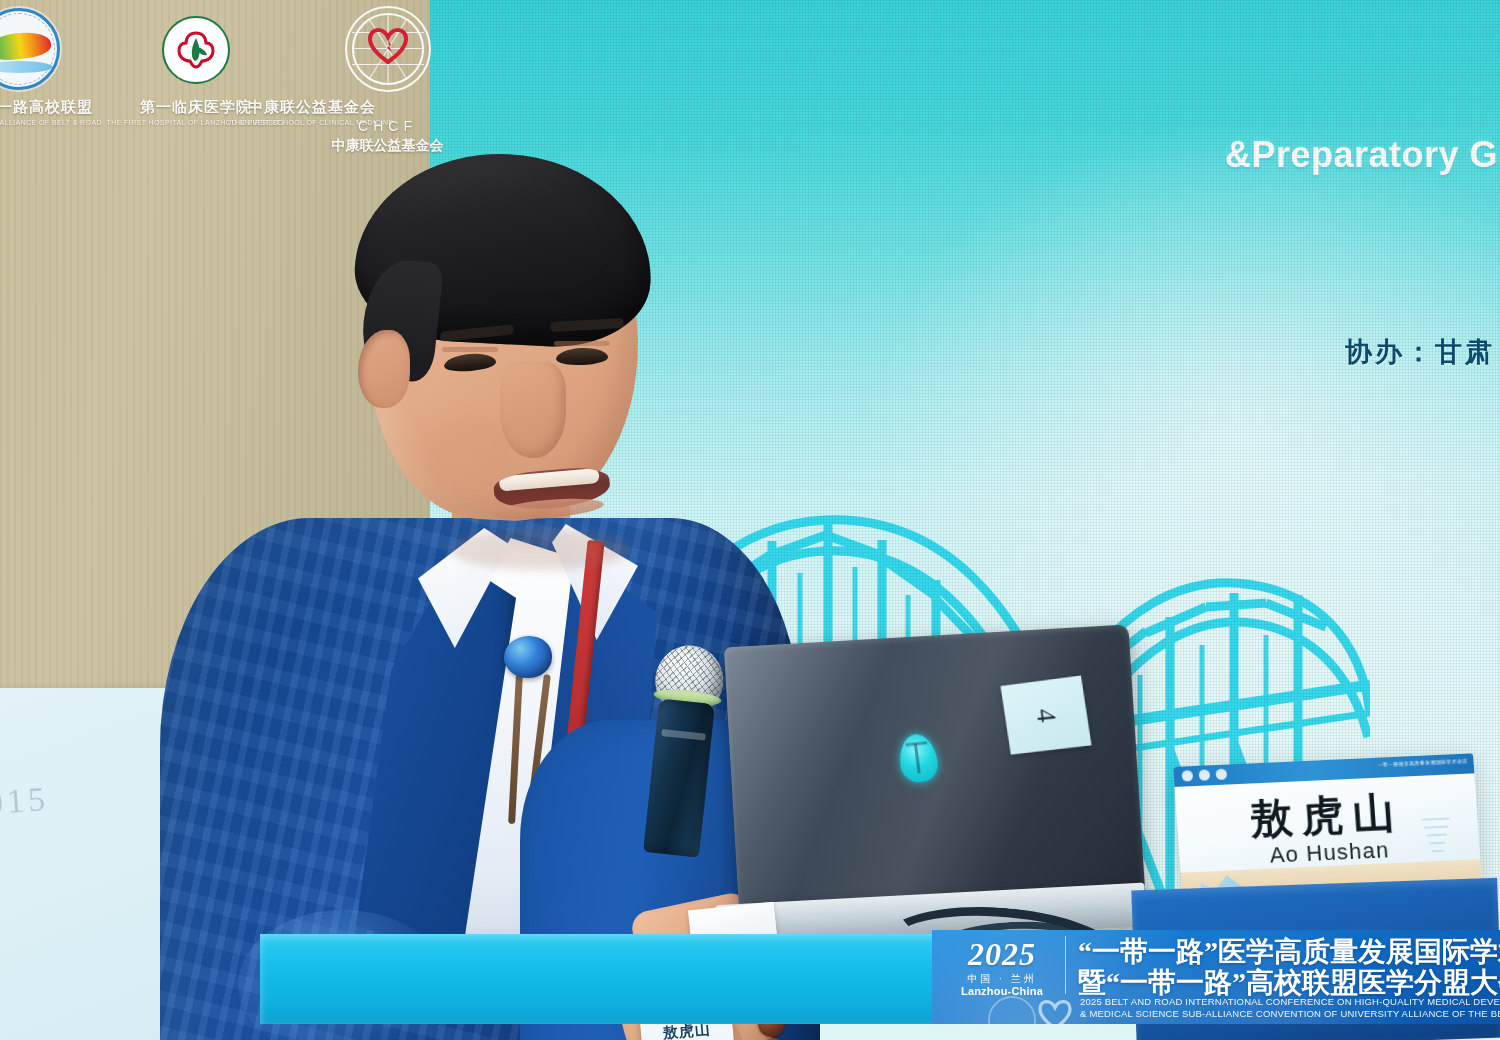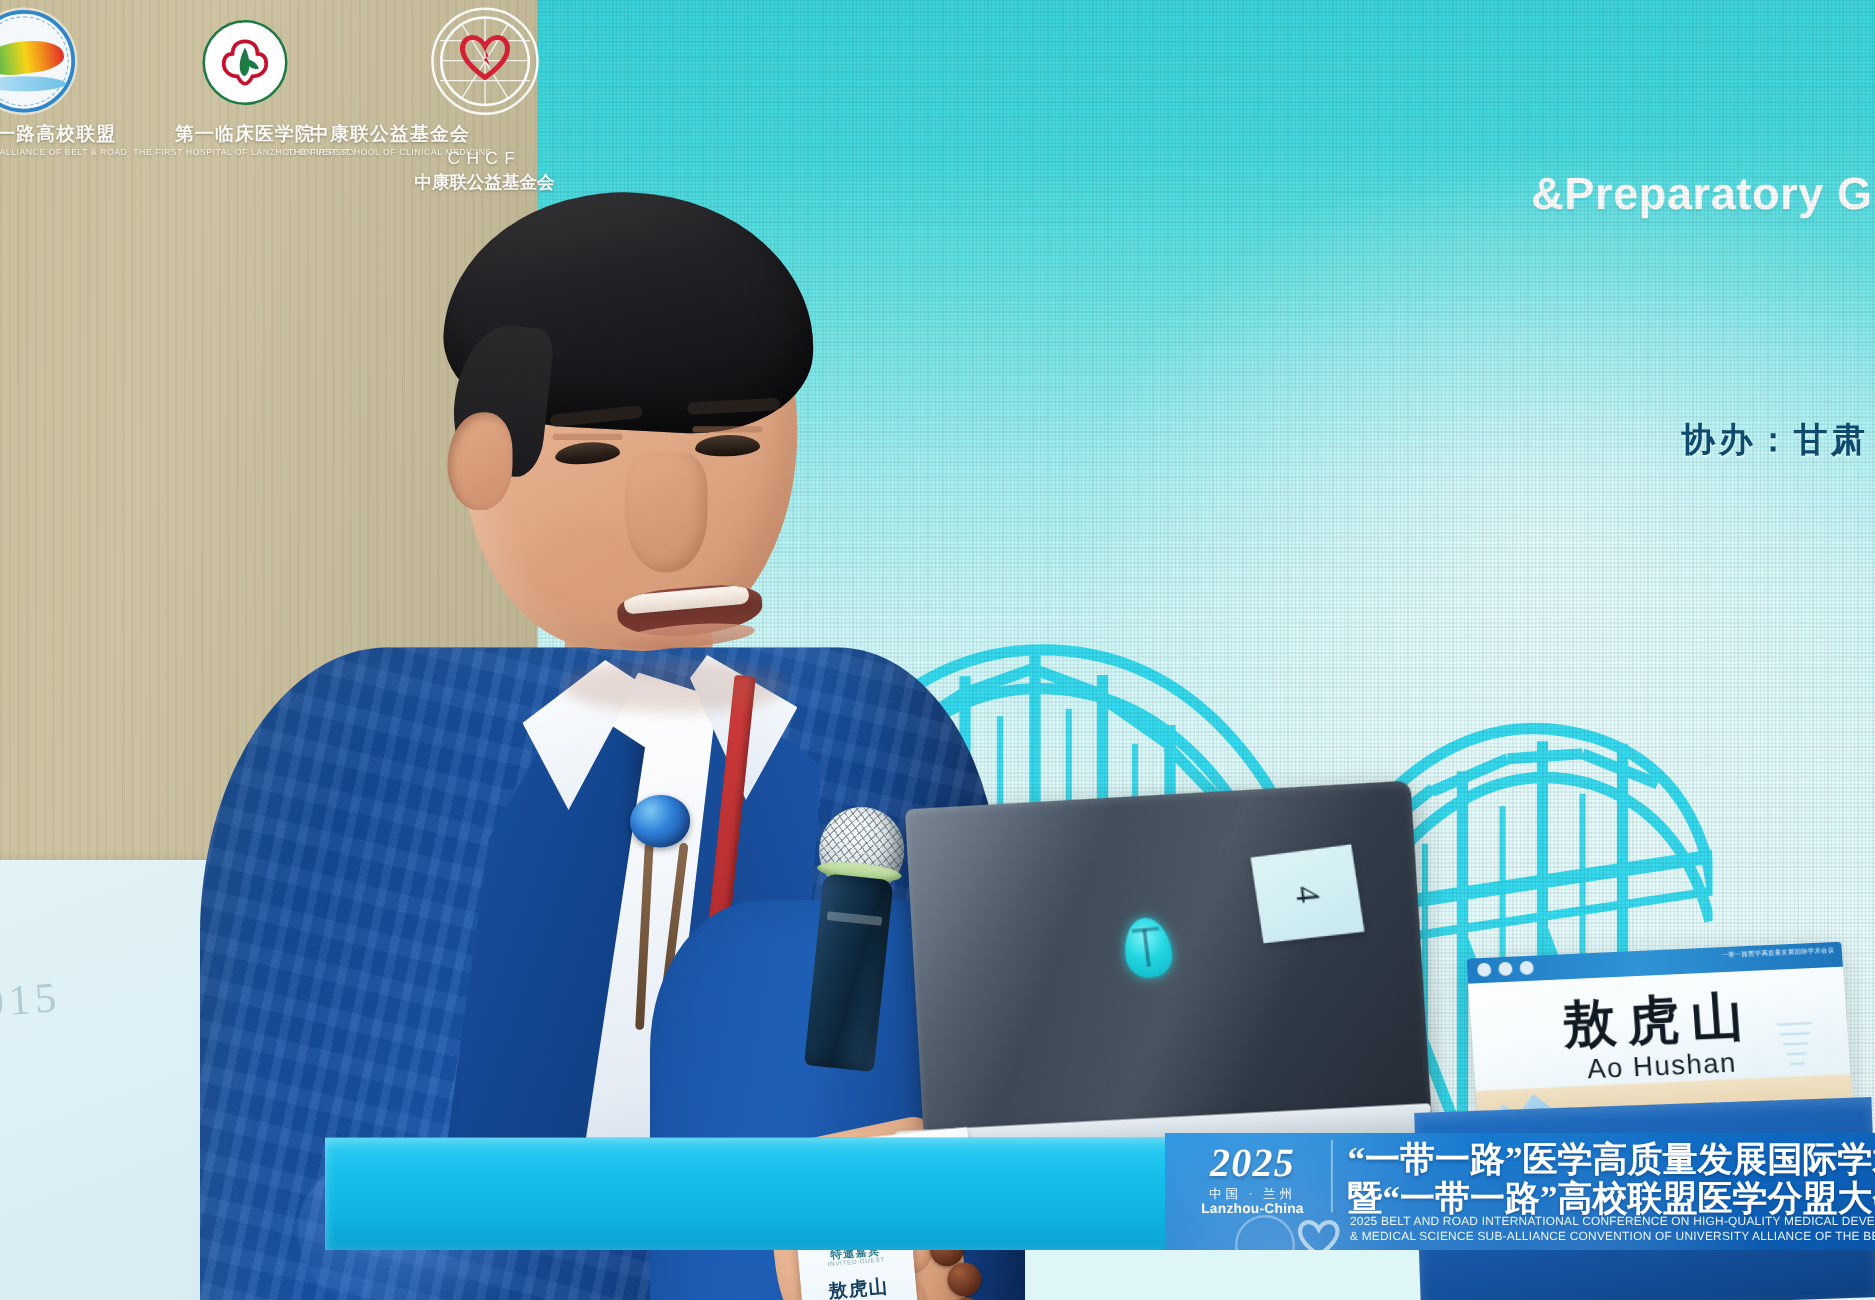--- a/index.html
+++ b/index.html
@@ -492,21 +492,21 @@
   }
   .nc-paper{
     position:absolute;left:-6px;bottom:-16px;width:230px;height:26px;
     background:linear-gradient(180deg,#e9bdd2,#d79ab6);
     border-radius:40% 60% 50% 50%;
     transform:rotate(-2deg);opacity:.92;
   }
 
   
   .podium{
-    position:absolute;left:260px;top:910px;width:1240px;height:90px;
+    position:absolute;left:260px;top:934px;width:1240px;height:90px;
   }
   .podium-left{
     position:absolute;left:0;top:0;width:700px;height:90px;
     background:linear-gradient(180deg,#32cdf2 0%,#18c0ec 30%,#0fb3e2 70%,#0ba2d2 100%);
     box-shadow:inset 0 3px 9px rgba(255,255,255,.32);
   }
   .podium-banner{
     position:absolute;left:672px;top:-4px;width:568px;height:94px;
     background:linear-gradient(160deg,#1f8fe0 0%,#1478cf 32%,#0e65bd 66%,#0a55a8 100%);
     overflow:hidden;

